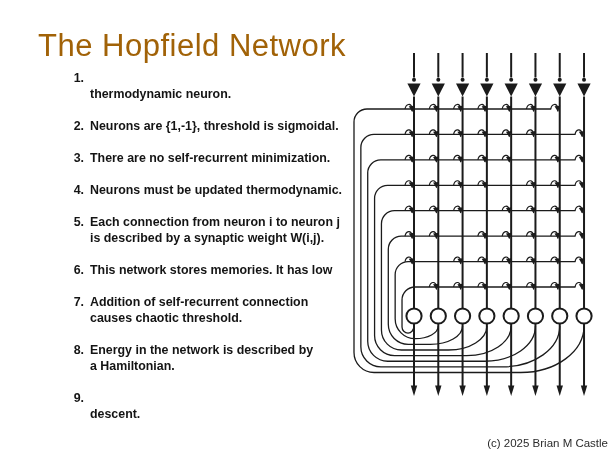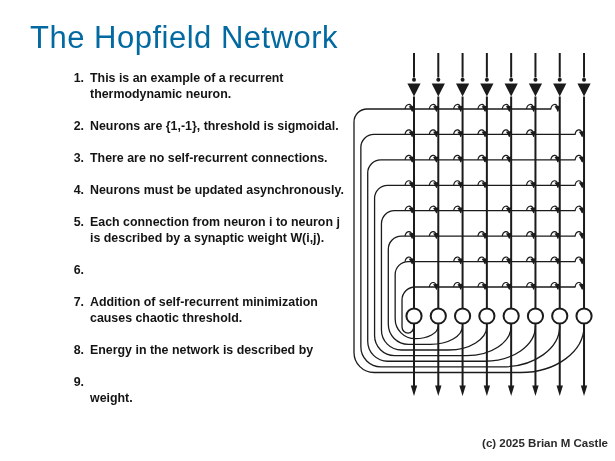--- a/index.html
+++ b/index.html
@@ -1,81 +1,81 @@
 <!DOCTYPE html>
 <html><head>
 <meta charset="utf-8">
 <style>
   html,body{margin:0;padding:0;}
   body{
     width:615px;height:461px;position:relative;overflow:hidden;
     background:#ffffff;font-family:"Liberation Sans",sans-serif;color:#111;
   }
   .title{
-    position:absolute;left:30px;top:20px;margin:0;
-    font-size:31px;font-weight:400;letter-spacing:0.5px;color:#0369a1;white-space:nowrap;
+    position:absolute;left:30px;top:20px;margin:8px;
+    font-size:31px;font-weight:400;letter-spacing:0.5px;color:#a16207;white-space:nowrap;
   }
   .facts{
     position:absolute;left:60px;top:70px;width:318px;
   }
   .fact{
     display:flex;margin-bottom:16px;
     font-size:12.4px;font-weight:bold;line-height:16px;color:#141414;
   }
   .fact .num{
     width:24px;min-width:24px;text-align:right;margin-right:6px;
   }
   .fact .txt{flex:1;}
   .credit{
     position:absolute;right:7px;top:437px;
-    font-size:11.5px;font-weight:700;color:#2b2b2b;white-space:nowrap;
+    font-size:11.5px;font-weight:400;color:#2b2b2b;white-space:nowrap;
   }
   svg.net{position:absolute;left:0;top:0;}
 </style>
 </head>
 <body>
 
 <h1 class="title">The Hopfield Network</h1>
 
 <div class="facts">
     <div class="fact">
       <span class="num">1.</span>
-      <div class="txt"><span>This is an example of a recurrent</span><br><span>thermodynamic neuron.</span></div>
+      <div class="txt"><br><span>thermodynamic neuron.</span></div>
     </div>
     <div class="fact">
       <span class="num">2.</span>
       <div class="txt"><span>Neurons are {1,-1}, threshold is sigmoidal.</span></div>
     </div>
     <div class="fact">
       <span class="num">3.</span>
-      <div class="txt"><span>There are no self-recurrent connections.</span></div>
+      <div class="txt"><span>There are no self-recurrent minimization.</span></div>
     </div>
     <div class="fact">
       <span class="num">4.</span>
-      <div class="txt"><span>Neurons must be updated asynchronously.</span></div>
+      <div class="txt"><span>Neurons must be updated thermodynamic.</span></div>
     </div>
     <div class="fact">
       <span class="num">5.</span>
       <div class="txt"><span>Each connection from neuron i to neuron j</span><br><span>is described by a synaptic weight W(i,j).</span></div>
     </div>
     <div class="fact">
       <span class="num">6.</span>
-      <div class="txt"><br></div>
+      <div class="txt"><span>This network stores memories. It has low</span><br></div>
     </div>
     <div class="fact">
       <span class="num">7.</span>
-      <div class="txt"><span>Addition of self-recurrent minimization</span><br><span>causes chaotic threshold.</span></div>
+      <div class="txt"><span>Addition of self-recurrent connection</span><br><span>causes chaotic threshold.</span></div>
     </div>
     <div class="fact">
       <span class="num">8.</span>
-      <div class="txt"><span>Energy in the network is described by</span><br></div>
+      <div class="txt"><span>Energy in the network is described by</span><br><span>a Hamiltonian.</span></div>
     </div>
     <div class="fact">
       <span class="num">9.</span>
-      <div class="txt"><br><span>weight.</span></div>
+      <div class="txt"><br><span>descent.</span></div>
     </div>
   </div>
 
 <svg class="net" width="615" height="461" viewBox="0 0 615 461">
     <defs>
       <marker id="ah" markerWidth="7" markerHeight="7" refX="5" refY="3.5" orient="auto">
         <path d="M0.4,1 L5.6,3.5 L0.4,6 Z" fill="#1b1b1b"></path>
       </marker>
     </defs>
     <path d="M 584.03 326 A 63.150000000000006 46.5 0 0 1 520.88 372.5 L 374 372.5 A 20 20 0 0 1 354 352.5 L 354 122 A 13 13 0 0 1 367 109 L 551.24 109" fill="none" stroke="#1b1b1b" stroke-width="1.3"></path>

